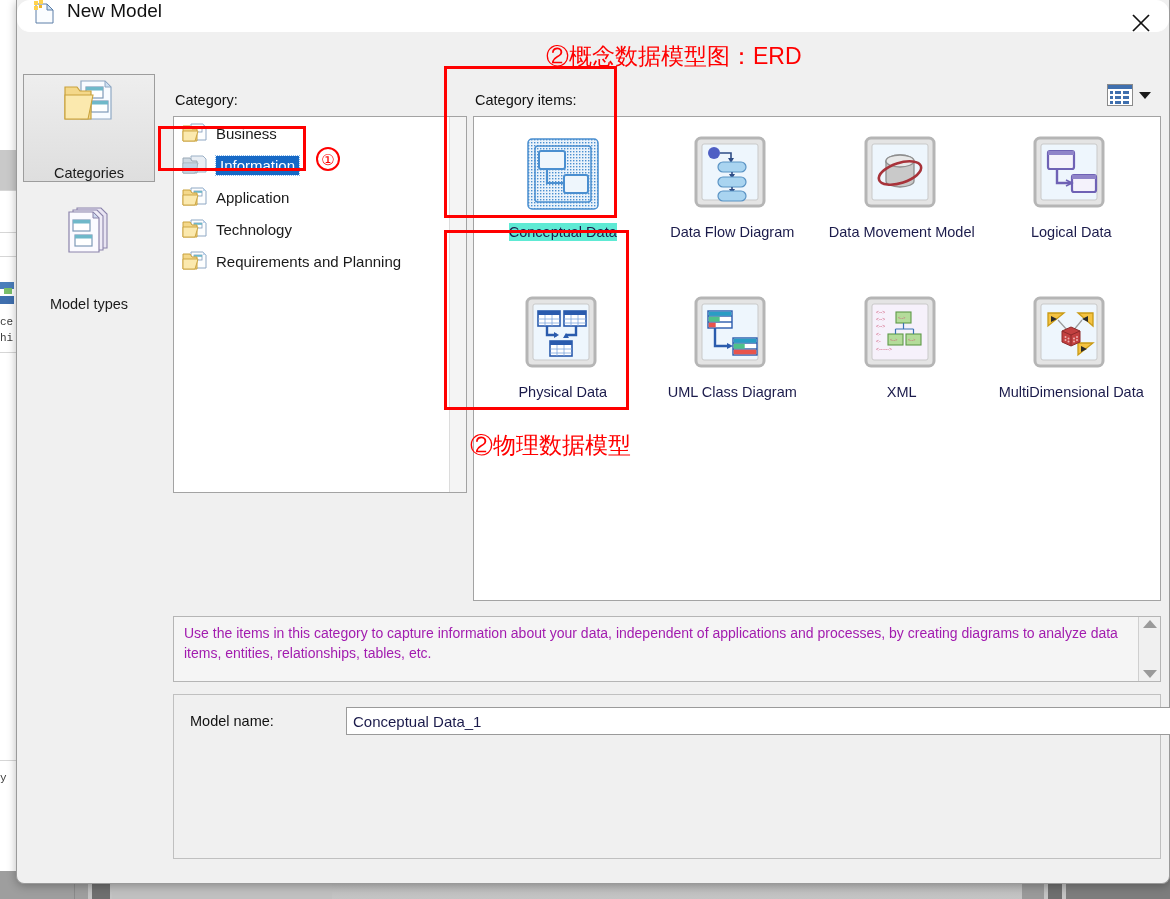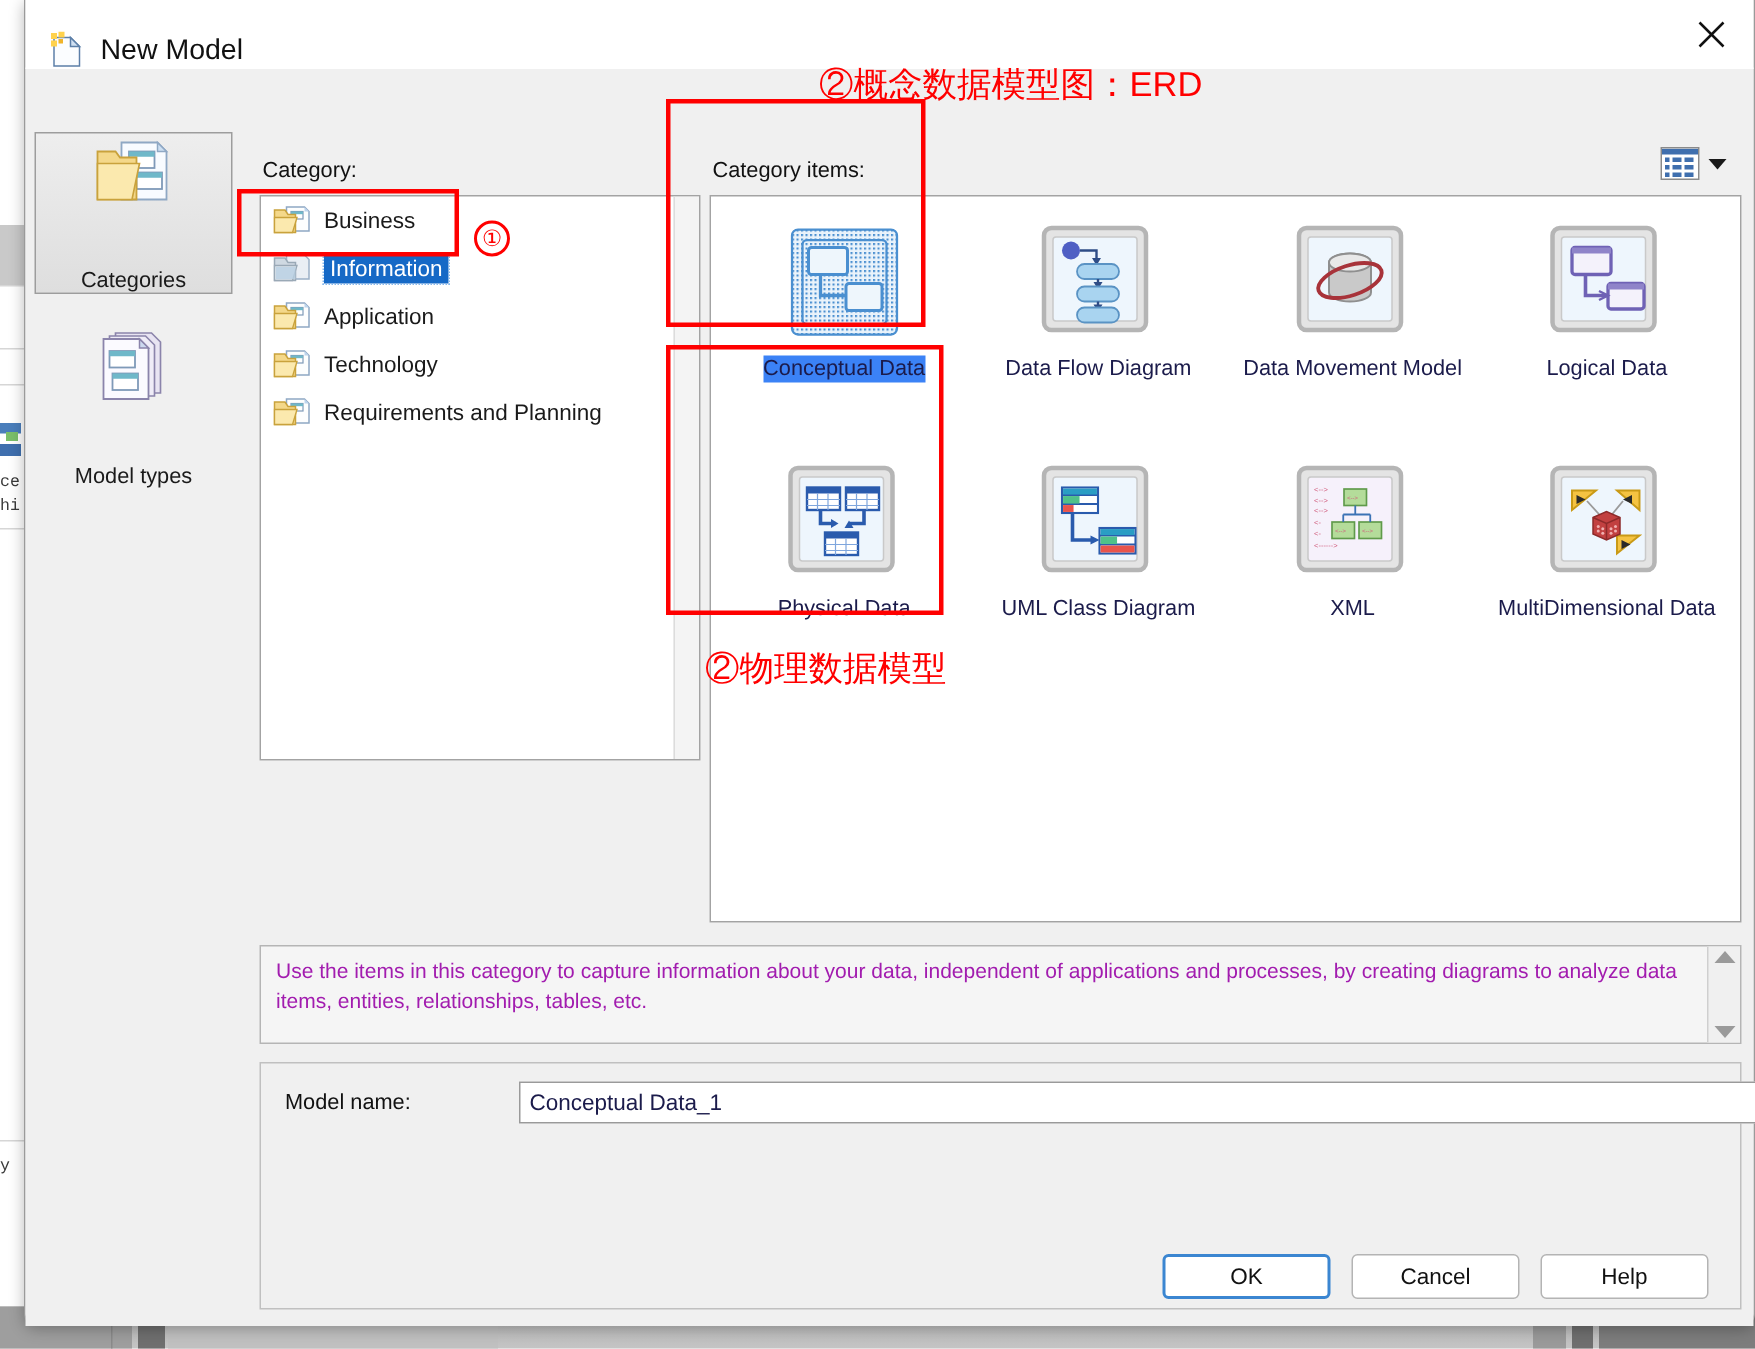--- a/index.html
+++ b/index.html
@@ -37,24 +37,25 @@
     background: #f0f0f0;
     border: 1px solid #9a9a9a;
     border-top: none;
     border-bottom-left-radius: 8px;
     border-bottom-right-radius: 8px;
     box-shadow: 0 2px 10px rgba(0,0,0,0.28);
   }
 
   #titlebar {
     position: relative;
-    height: 46px;
+    height: 32px;
     background: #ffffff;
-    display: flex; align-items: flex-end;
+    display: flex; align-items: flex-start;
     border-bottom: 1px solid #ffffff;
+    border-radius: 13px;
   }
   #title-icon {
     width: 22px; height: 24px;
     margin-left: 16px; margin-right: 12px;
     position: relative; flex: 0 0 auto;
   }
   #title-text {
     font-size: 19px; color: #111;
     font-family: "Liberation Sans", sans-serif;
   }
@@ -130,21 +131,21 @@
   }
   .item-cell {
     display: flex; flex-direction: column; align-items: center;
     padding-top: 12px; cursor: default;
   }
   .item-icon { width: 82px; height: 82px; position: relative; }
   .item-label {
     margin-top: 8px; font-size: 14.5px; color: #1b1b4b;
     text-align: center; line-height: 1.25; max-width: 150px;
   }
-  .item-cell.selected .item-label { background: #3b82f6; }
+  .item-cell.selected .item-label { background: #5eead4; }
 
   
   #desc-box {
     position: absolute; left: 156px; top: 584px;
     width: 988px; height: 66px;
     background: #f5f5f5; border: 1px solid #b5b5b5;
     font-size: 14px; color: #a21caf;
     padding: 6px 10px; line-height: 1.45;
   }
   #desc-scroll {
@@ -608,25 +609,20 @@
         <div class="arrow-up"></div>
         <div class="arrow-down"></div>
       </div>
     </div>
 
     <div id="name-group">
       <div id="name-label">Model name:</div>
       <input id="name-input" type="text" value="Conceptual Data_1" style="">
     </div>
 
-    <div id="btn-row">
-      <div class="dlg-btn default">OK</div>
-      <div class="dlg-btn">Cancel</div>
-      <div class="dlg-btn">Help</div>
-    </div>
 
   </div>
 </div>
 
 <div id="annotations">
   <div class="anno-box" style="left:158px; top:126px; width:148px; height:45px;"></div>
   <div class="anno-circle" style="left:316px; top:147px;">①</div>
 
   <div class="anno-box" style="left:444px; top:66px; width:173px; height:152px;"></div>
   <div class="anno-text" style="left:546px; top:41px; font-size:23px;">②概念数据模型图：ERD</div>

